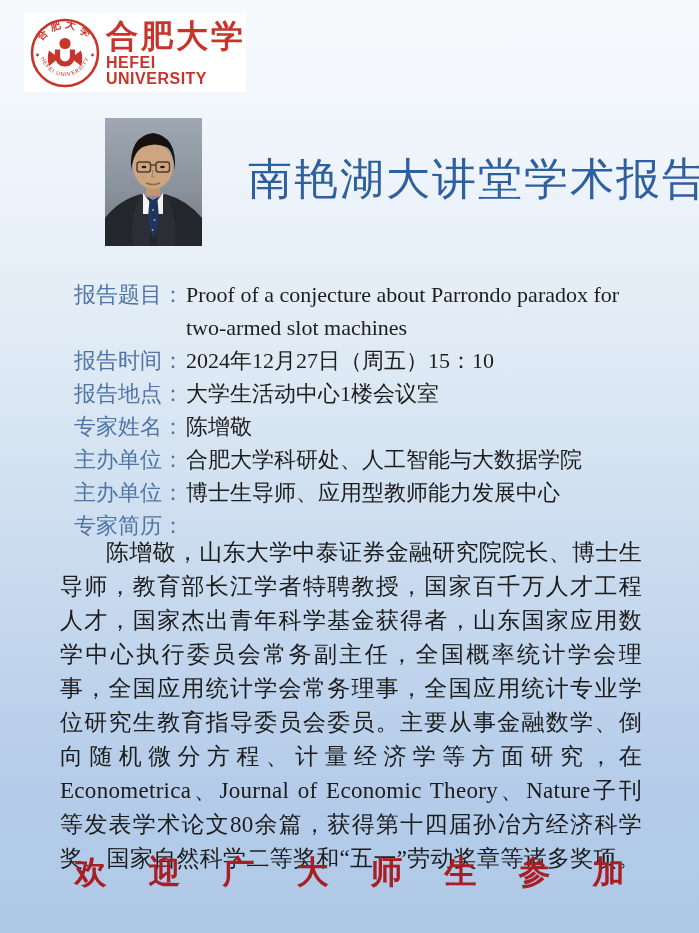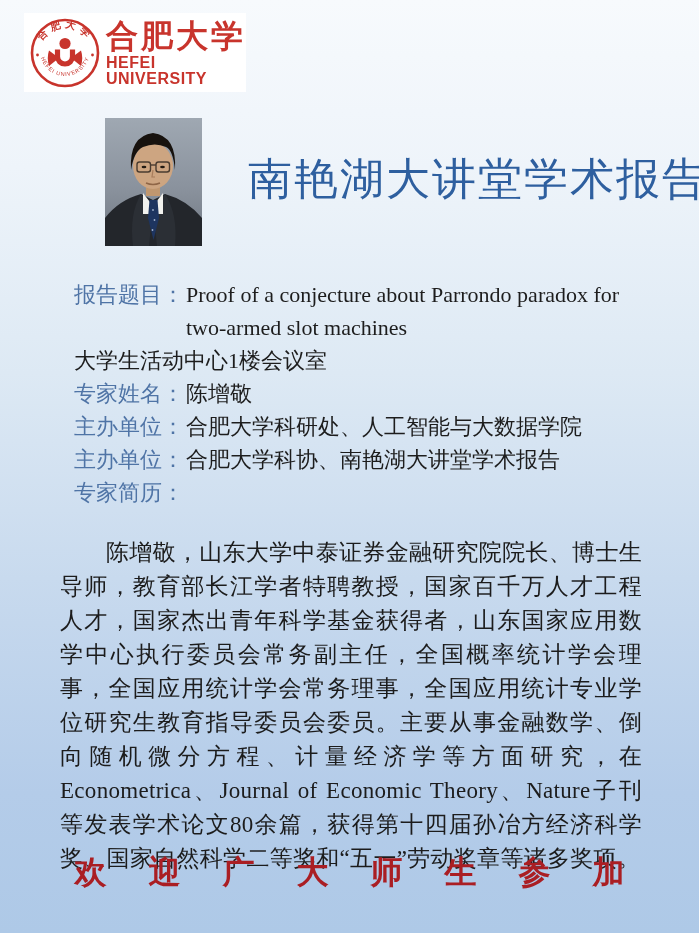--- a/index.html
+++ b/index.html
@@ -124,33 +124,38 @@
   </svg>
 
   <div class="lecture-title">南艳湖大讲堂学术报告</div>
 
   <div class="fields">
     <div class="field-row">
       <span class="field-label">报告题目：</span>
       <span class="field-value">Proof of a conjecture about Parrondo paradox for two-armed slot machines</span>
     </div>
     <div class="field-row">
+      <span class="field-label">报告时间：</span>
+      <span class="field-value">2024年12月27日（周五）15：10</span>
+    </div>
+    <div class="field-row">
+      <span class="field-label">报告地点：</span>
       <span class="field-value">大学生活动中心1楼会议室</span>
     </div>
     <div class="field-row">
       <span class="field-label">专家姓名：</span>
       <span class="field-value">陈增敬</span>
     </div>
     <div class="field-row">
       <span class="field-label">主办单位：</span>
       <span class="field-value">合肥大学科研处、人工智能与大数据学院</span>
     </div>
     <div class="field-row">
       <span class="field-label">主办单位：</span>
-      <span class="field-value">合肥大学科协、南艳湖大讲堂学术报告</span>
+      <span class="field-value">博士生导师、应用型教师能力发展中心</span>
     </div>
     <div class="field-row">
       <span class="field-label">专家简历：</span>
       <span class="field-value"></span>
     </div>
   </div>
 
   <p class="bio">陈增敬，山东大学中泰证券金融研究院院长、博士生导师，教育部长江学者特聘教授，国家百千万人才工程人才，国家杰出青年科学基金获得者，山东国家应用数学中心执行委员会常务副主任，全国概率统计学会理事，全国应用统计学会常务理事，全国应用统计专业学位研究生教育指导委员会委员。主要从事金融数学、倒向随机微分方程、计量经济学等方面研究，在Econometrica、Journal of Economic Theory、Nature子刊等发表学术论文80余篇，获得第十四届孙冶方经济科学奖、国家自然科学二等奖和“五一”劳动奖章等诸多奖项。</p>
 
   <div class="footer">

